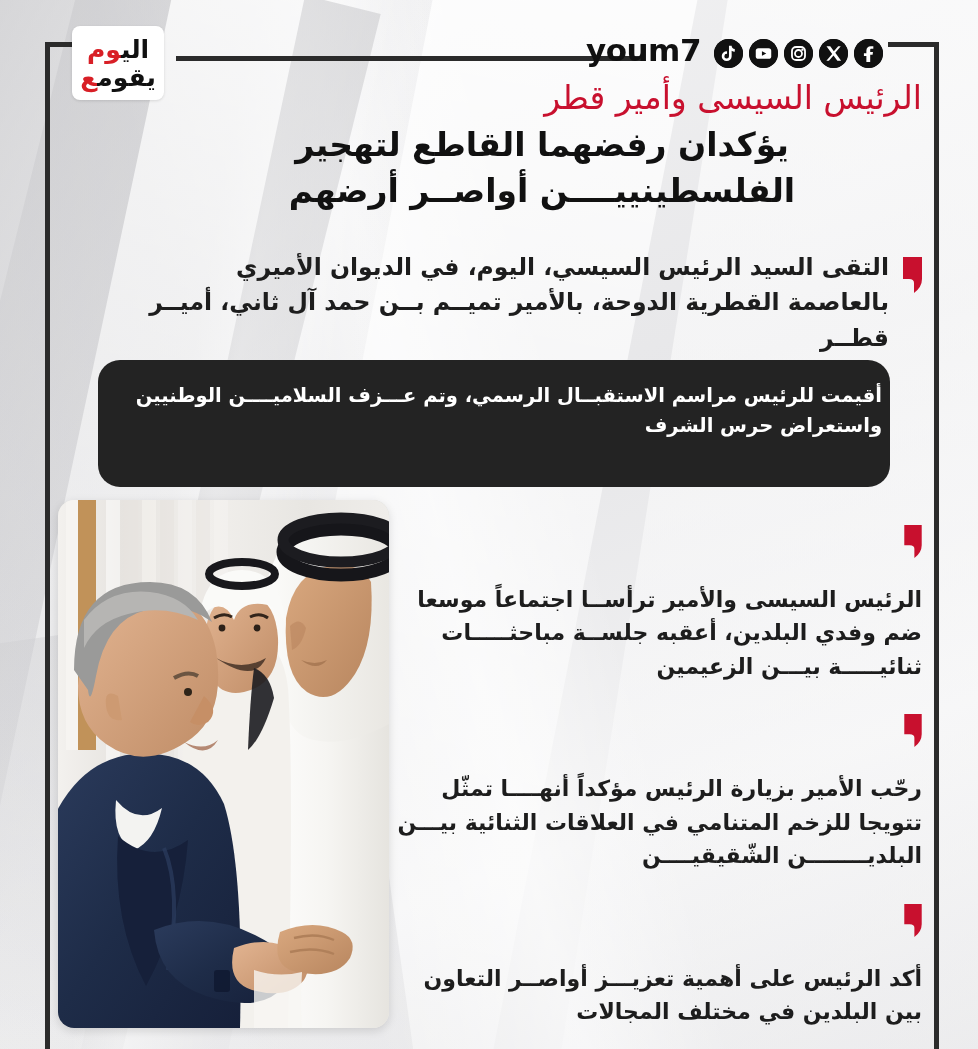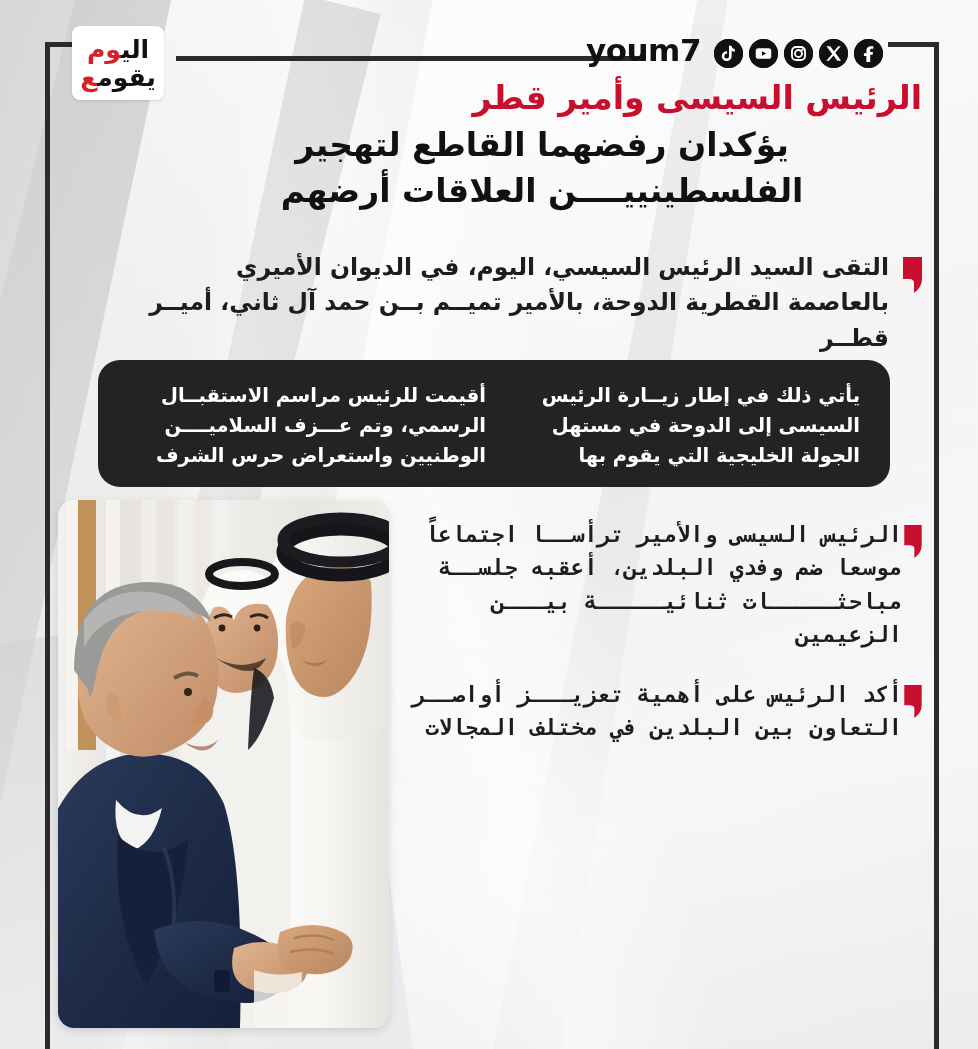--- a/index.html
+++ b/index.html
@@ -50,21 +50,21 @@
   #logo .blk{color:#111;}
   #logo .red{color:#d81f26;}
   #hline{position:absolute;left:131px;top:42px;height:5px;width:465px;background:#2b2b2b;}
   #social{position:absolute;right:56px;top:18px;display:flex;align-items:flex-end;gap:6px;}
   .sicon{width:29px;height:29px;border-radius:50%;background:#111;display:flex;align-items:center;justify-content:center;}
   .sicon svg{display:block;}
   #brandword{font-size:31px;font-weight:bold;color:#111;letter-spacing:-.5px;margin-right:7px;font-family:"DejaVu Sans",sans-serif;direction:ltr;}
 
   
   #headline{position:absolute;right:56px;top:76px;width:760px;text-align:right;direction:rtl;}
-  #headline .hl-red{color:#c8102e;font-size:33px;font-weight:bold;line-height:1.32;margin:0 0 2px 0;}
+  #headline .hl-red{color:#c8102e;font-size:33px;font-weight:normal;line-height:1.32;margin:0 0 2px 0;}
   #headline .hl-black{color:#111;font-size:33px;font-weight:bold;line-height:1.4;margin:0;text-align:center;}
 
   
   #intro{position:absolute;right:56px;top:250px;width:790px;display:flex;flex-direction:row;align-items:flex-start;gap:14px;direction:rtl;}
   .qmark{flex:0 0 auto;width:19px;height:36px;margin-top:7px;}
   .qmark svg{display:block;}
   #intro .intro-text{color:#1d1d1d;font-size:23.5px;font-weight:bold;line-height:1.5;text-align:right;}
 
   
   #blackbox{
@@ -86,21 +86,21 @@
   #photo{
     position:absolute;left:58px;top:500px;width:331px;height:528px;
     border-radius:16px;overflow:hidden;
     box-shadow:0 3px 10px rgba(0,0,0,.13);
     background:#dcdcd8;
   }
   #photo svg{display:block;width:100%;height:100%;}
 
   
   #bullets{position:absolute;right:56px;top:520px;width:530px;direction:rtl;}
-  .bullet{display:flex;flex-direction:row;align-items:flex-start;gap:2px;margin-bottom:26px;font-family:Liberation Mono, monospace;}
+  .bullet{display:flex;flex-direction:column;align-items:flex-start;gap:25px;margin-bottom:26px;}
   .bullet .btext{color:#1d1d1d;font-size:22px;font-weight:bold;line-height:1.52;text-align:right;}
   .bullet .qmark{margin-top:5px;height:33px;width:18px;}
 </style>
 </head>
 <body>
 
 <div id="page">
 
   <div class="facet f1"></div>
   <div class="facet f2"></div>
@@ -160,34 +160,33 @@
             <path d="M14.6 5.6h-2.2v8.6a1.9 1.9 0 1 1-1.6-1.88v-2.2a4.1 4.1 0 1 0 3.8 4.08V9.7c.7.5 1.6.8 2.6.84V8.3c-1.5-.1-2.6-1.2-2.6-2.7z" fill="#fff"></path>
           </svg>
       </span>
       <span id="brandword">youm7</span>
     </div>
   </div>
 
   <div id="headline">
     <p class="hl-red">الرئيس السيسى وأمير قطر</p>
     <p class="hl-black">يؤكدان رفضهما القاطع لتهجير</p>
-    <p class="hl-black">الفلسطينييــــن العلاقات أرضهم</p>
+    <p class="hl-black">الفلسطينييــــن أواصــر أرضهم</p>
   </div>
 
   <div id="intro">
     <span class="qmark">
       <svg width="19" height="36" viewBox="0 0 19 36">
           <path d="M0 0 H19 V22 Q19 30 11 36 L11 26 Q11 22 6 22 H0 Z" fill="#c8102e"></path>
         </svg>
     </span>
     <span class="intro-text">التقى السيد الرئيس السيسي، اليوم، في الديوان الأميري بالعاصمة القطرية الدوحة، بالأمير تميــم بــن حمد آل ثاني، أميــر قطــر</span>
   </div>
 
   <div id="blackbox">
-    <div class="bb-col right">يأتي ذلك في إطار زيــارة الرئيس السيسى إلى الدوحة في مستهل الجولة الخليجية التي يقوم بها</div>
     <div class="bb-col left">أقيمت للرئيس مراسم الاستقبــال الرسمي، وتم عـــزف السلاميــــن الوطنيين واستعراض حرس الشرف</div>
   </div>
 
   <div id="photo">
     <svg viewBox="0 0 331 528" preserveAspectRatio="xMidYMid slice" role="img">
       <defs>
         <linearGradient id="wall" x1="0" y1="0" x2="1" y2="0">
           <stop offset="0" stop-color="#f3f1ee"></stop>
             <stop offset=".2" stop-color="#e6e3df"></stop>
           <stop offset=".45" stop-color="#f1efec"></stop>
@@ -301,26 +300,34 @@
 
     <div class="bullet">
       <span class="qmark">
         <svg width="18" height="33" viewBox="0 0 19 36">
             <path d="M0 0 H19 V22 Q19 30 11 36 L11 26 Q11 22 6 22 H0 Z" fill="#c8102e"></path>
           </svg>
       </span>
       <span class="btext">الرئيس السيسى والأمير ترأســا اجتماعاً موسعا ضم وفدي البلدين، أعقبه جلســة مباحثـــــات ثنائيـــــة بيـــن الزعيمين</span>
     </div>
 
-
-
     <div class="bullet">
       <span class="qmark">
         <svg width="18" height="33" viewBox="0 0 19 36">
             <path d="M0 0 H19 V22 Q19 30 11 36 L11 26 Q11 22 6 22 H0 Z" fill="#c8102e"></path>
           </svg>
       </span>
+      <span class="btext">رحّب الأمير بزيارة الرئيس مؤكداً أنهــــا تمثّل تتويجا للزخم المتنامي في العلاقات الثنائية بيـــن البلديــــــــن الشّقيقيــــن</span>
+    </div>
+
+
+    <div class="bullet">
+      <span class="qmark">
+        <svg width="18" height="33" viewBox="0 0 19 36">
+            <path d="M0 0 H19 V22 Q19 30 11 36 L11 26 Q11 22 6 22 H0 Z" fill="#c8102e"></path>
+          </svg>
+      </span>
       <span class="btext">أكد الرئيس على أهمية تعزيـــز أواصــر التعاون بين البلدين في مختلف المجالات</span>
     </div>
 
   </div>
 
 </div>
 
 </body></html>

